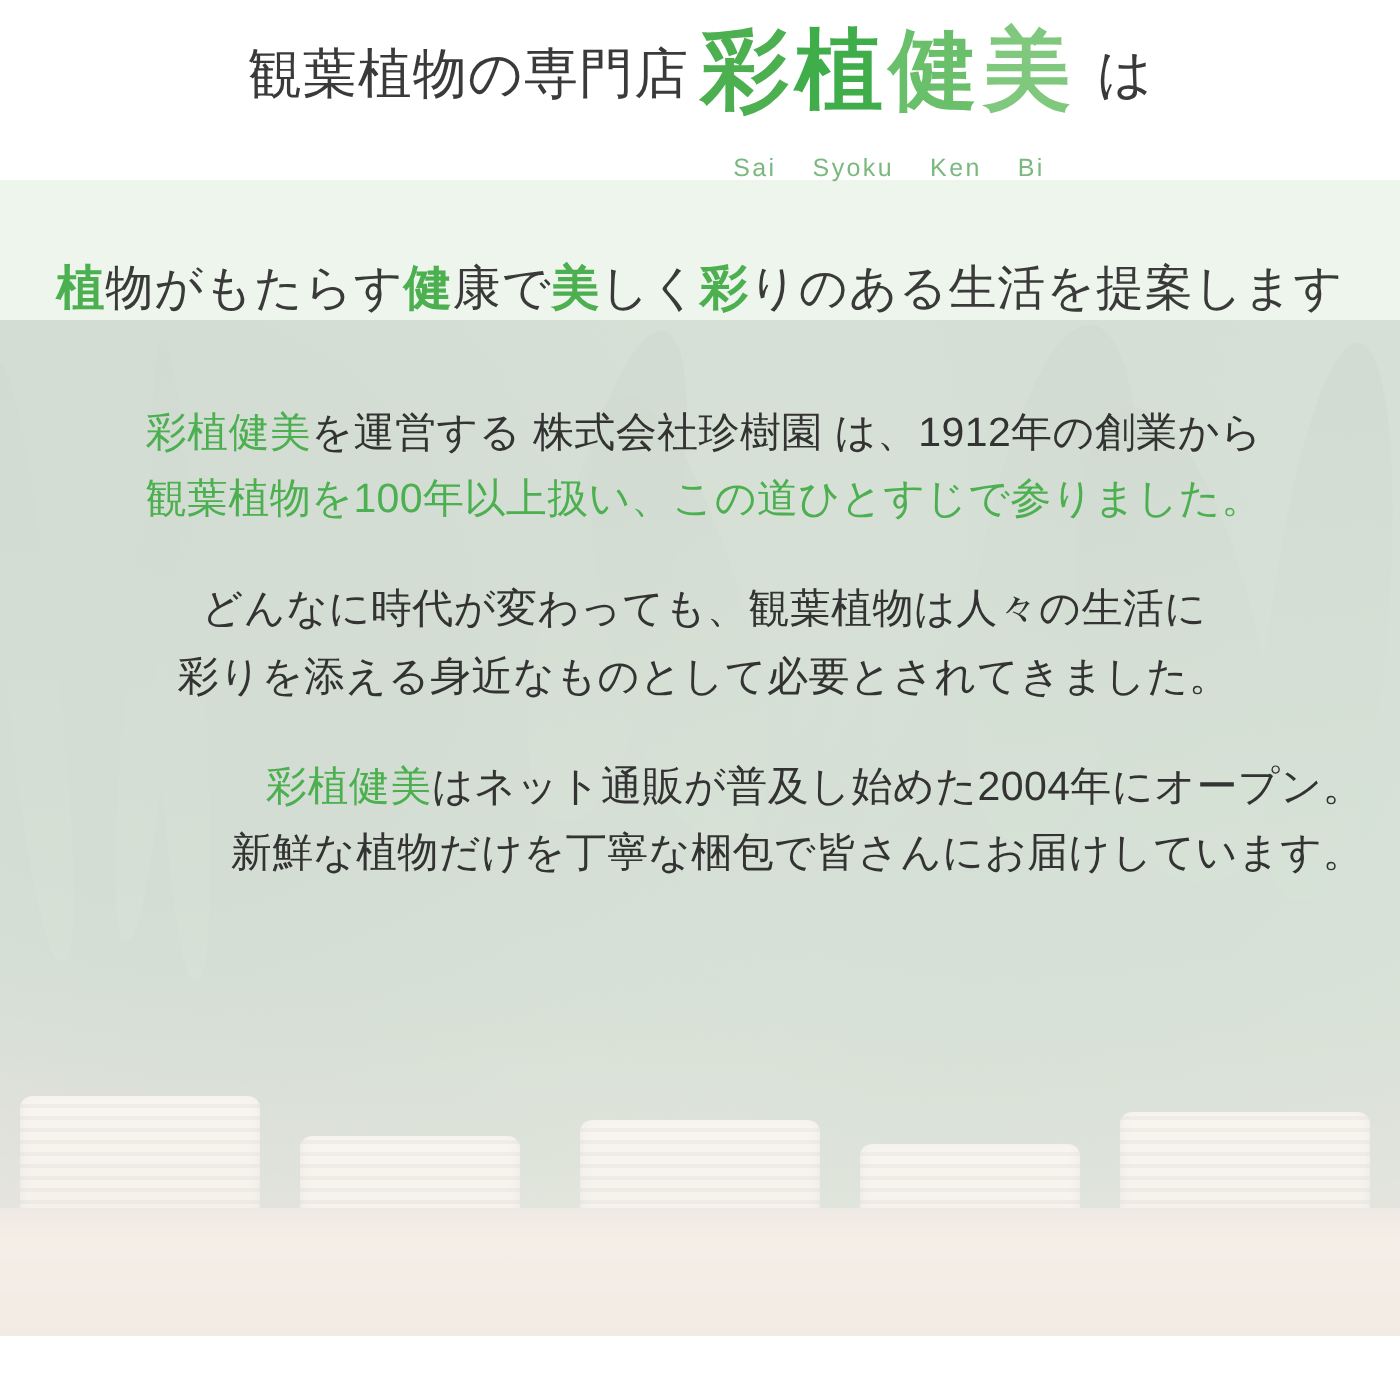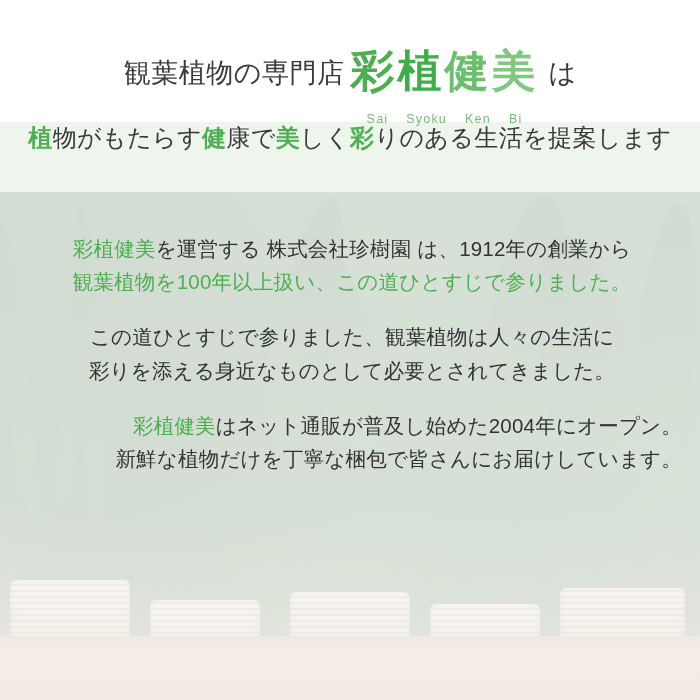--- a/index.html
+++ b/index.html
@@ -7,24 +7,24 @@
     width:700px; height:700px;
     font-family:"Liberation Sans", sans-serif;
     background:#ffffff;
     overflow:hidden;
   }
   .page { position:relative; width:700px; height:700px; }
 
   
   .header {
     position:relative;
-    height:122px;
+    height:90px;
     background:#ffffff;
     display:flex;
-    align-items:flex-end;
+    align-items:center;
     justify-content:center;
     padding-top:6px;
   }
   .header-line {
     display:flex;
     align-items:baseline;
     justify-content:center;
     white-space:nowrap;
   }
   .h-lead {
@@ -69,21 +69,21 @@
     font-size:27px;
     color:#3a3a3a;
     margin-left:4px;
   }
 
   
   .subband {
     height:70px;
     background:#eef5ec;
     display:flex;
-    align-items:flex-start;
+    align-items:flex-end;
     justify-content:center;
   }
   .subband-text {
     font-size:24px;
     color:#3a3a3a;
     letter-spacing:0.4px;
     white-space:nowrap;
   }
   .subband-text .g { color:#4caf50; font-weight:700; }
 
@@ -205,21 +205,21 @@
     <div class="photo-veil"></div>
 
     <div class="body-text">
 
       <div class="para">
         <div class="line"><span class="g">彩植健美</span><span class="dk">を運営する 株式会社珍樹園 は、1912年の創業から</span></div>
         <div class="line"><span class="g">観葉植物を100年以上扱い、この道ひとすじで参りました。</span></div>
       </div>
 
       <div class="para">
-        <div class="line">この道ひとすじで参りました、観葉植物は人々の生活に</div>
+        <div class="line">どんなに時代が変わっても、観葉植物は人々の生活に</div>
         <div class="line">彩りを添える身近なものとして必要とされてきました。</div>
       </div>
 
       <div class="para">
         <div class="line left"><span class="g">彩植健美</span><span class="dk">はネット通販が普及し始めた2004年にオープン。</span></div>
         <div class="line left">新鮮な植物だけを丁寧な梱包で皆さんにお届けしています。</div>
       </div>
 
     </div>
   </div>

